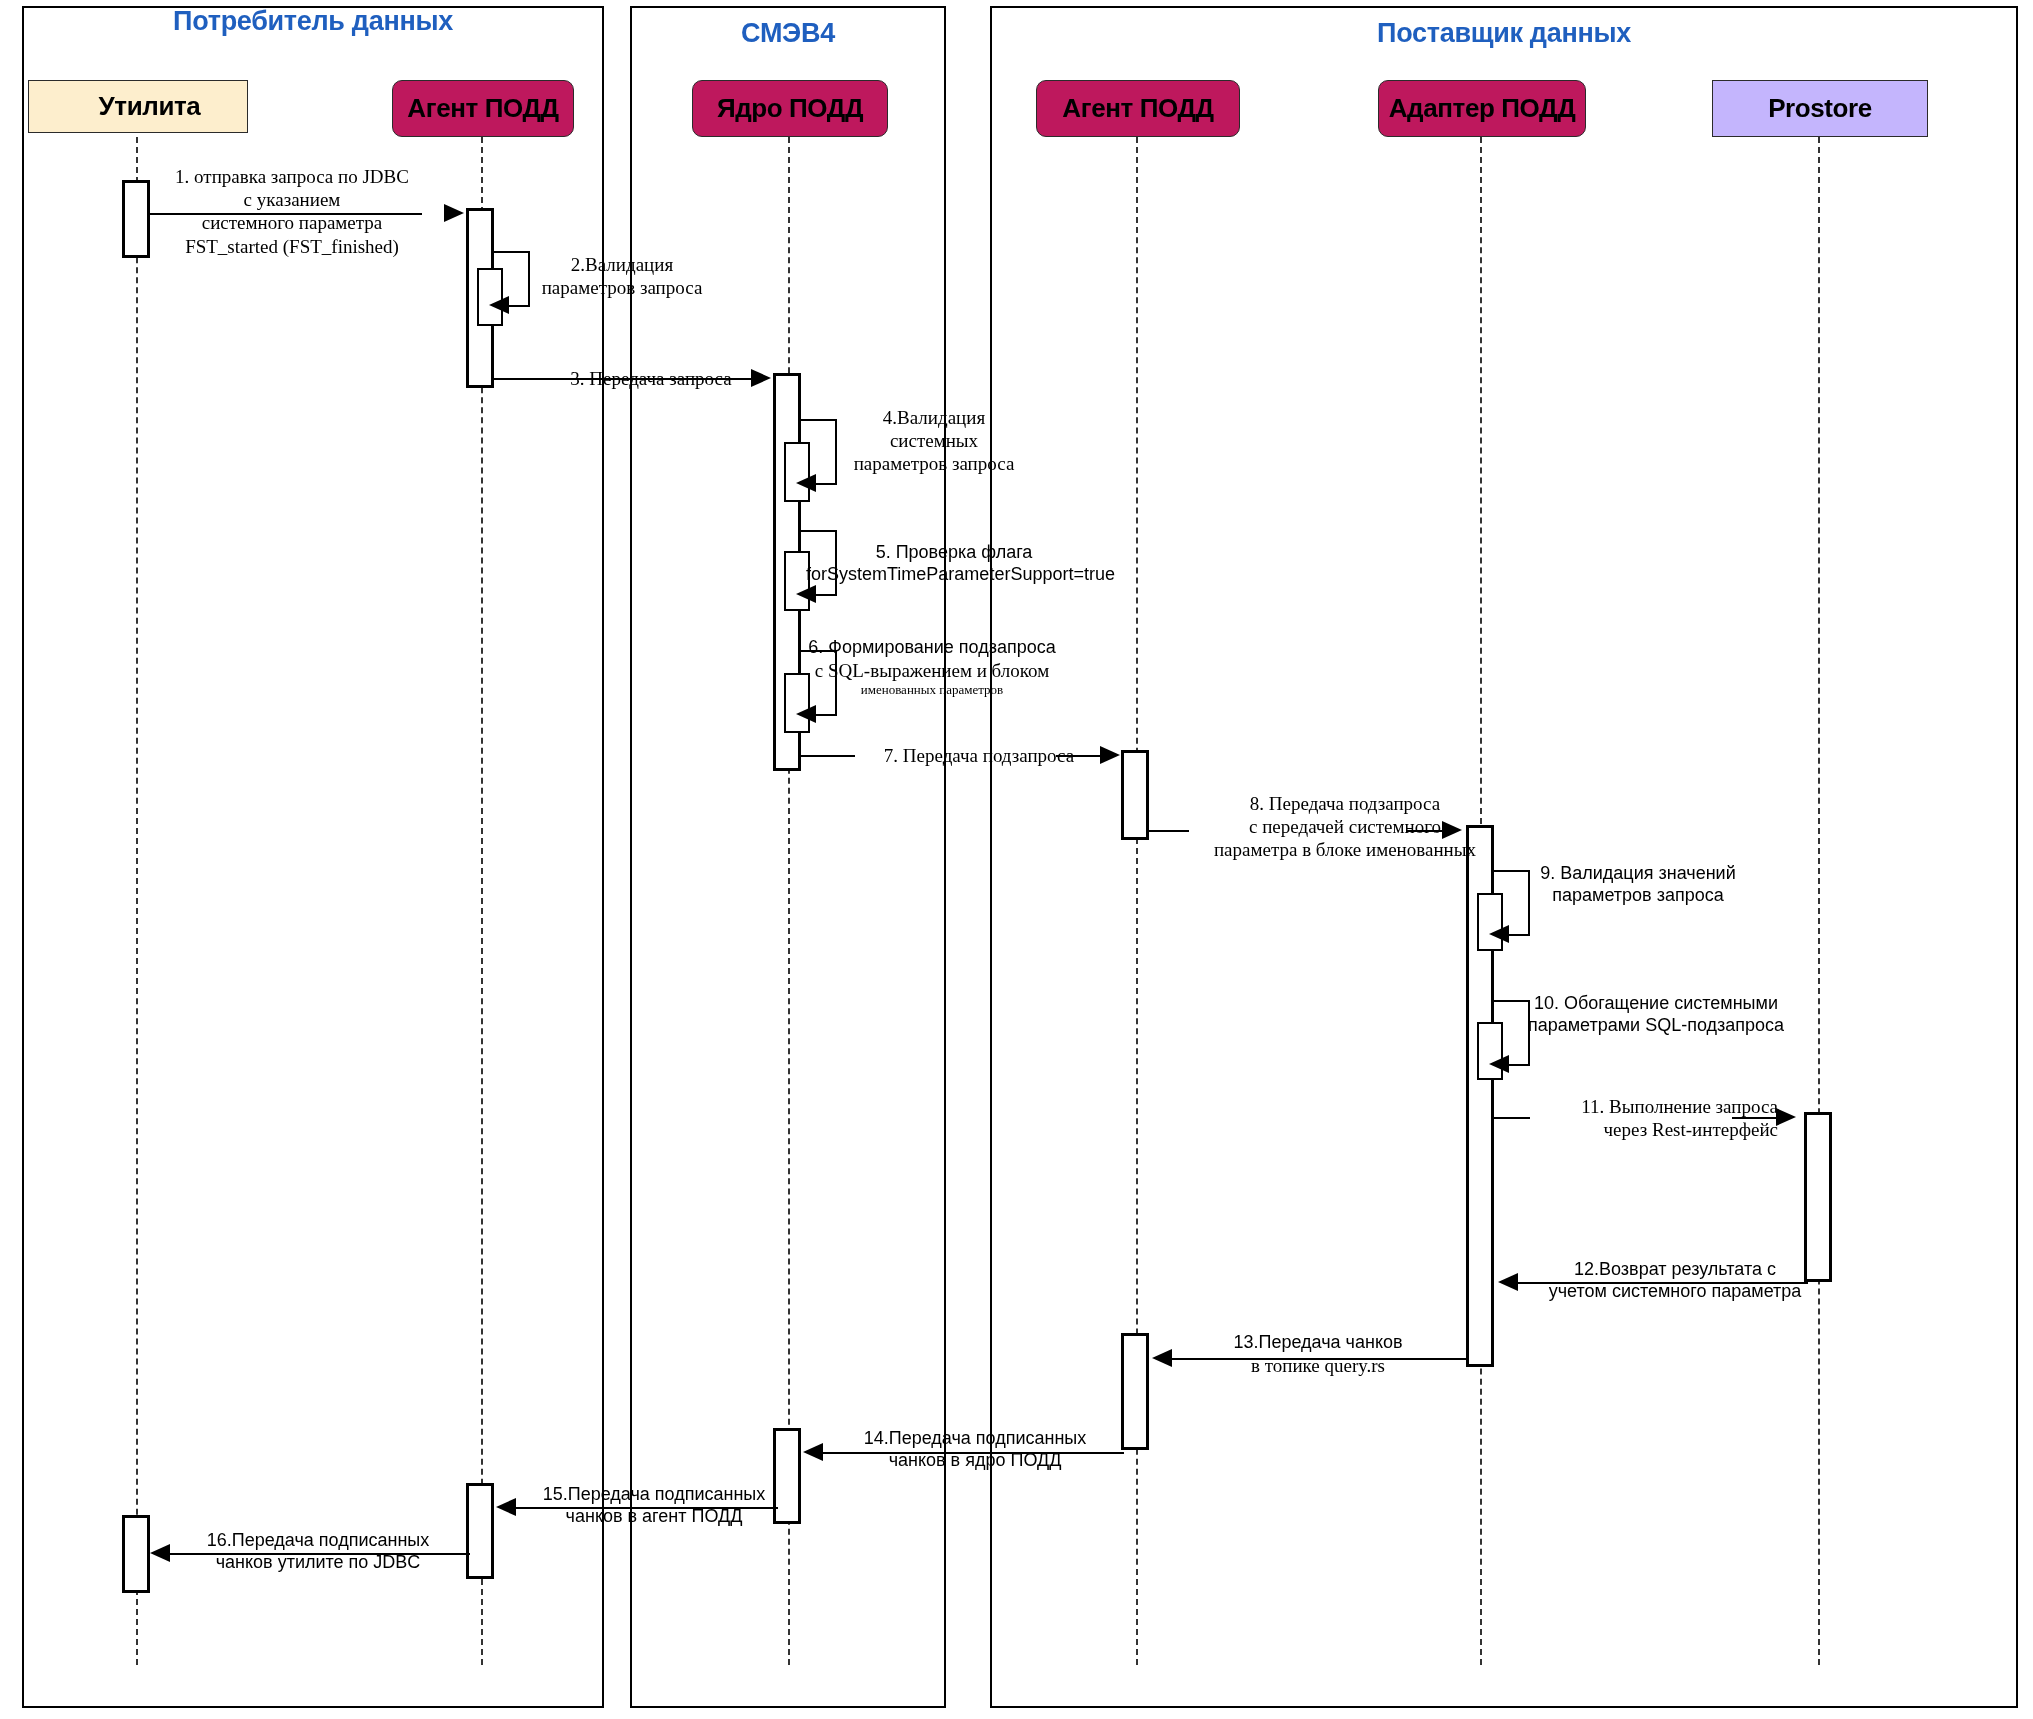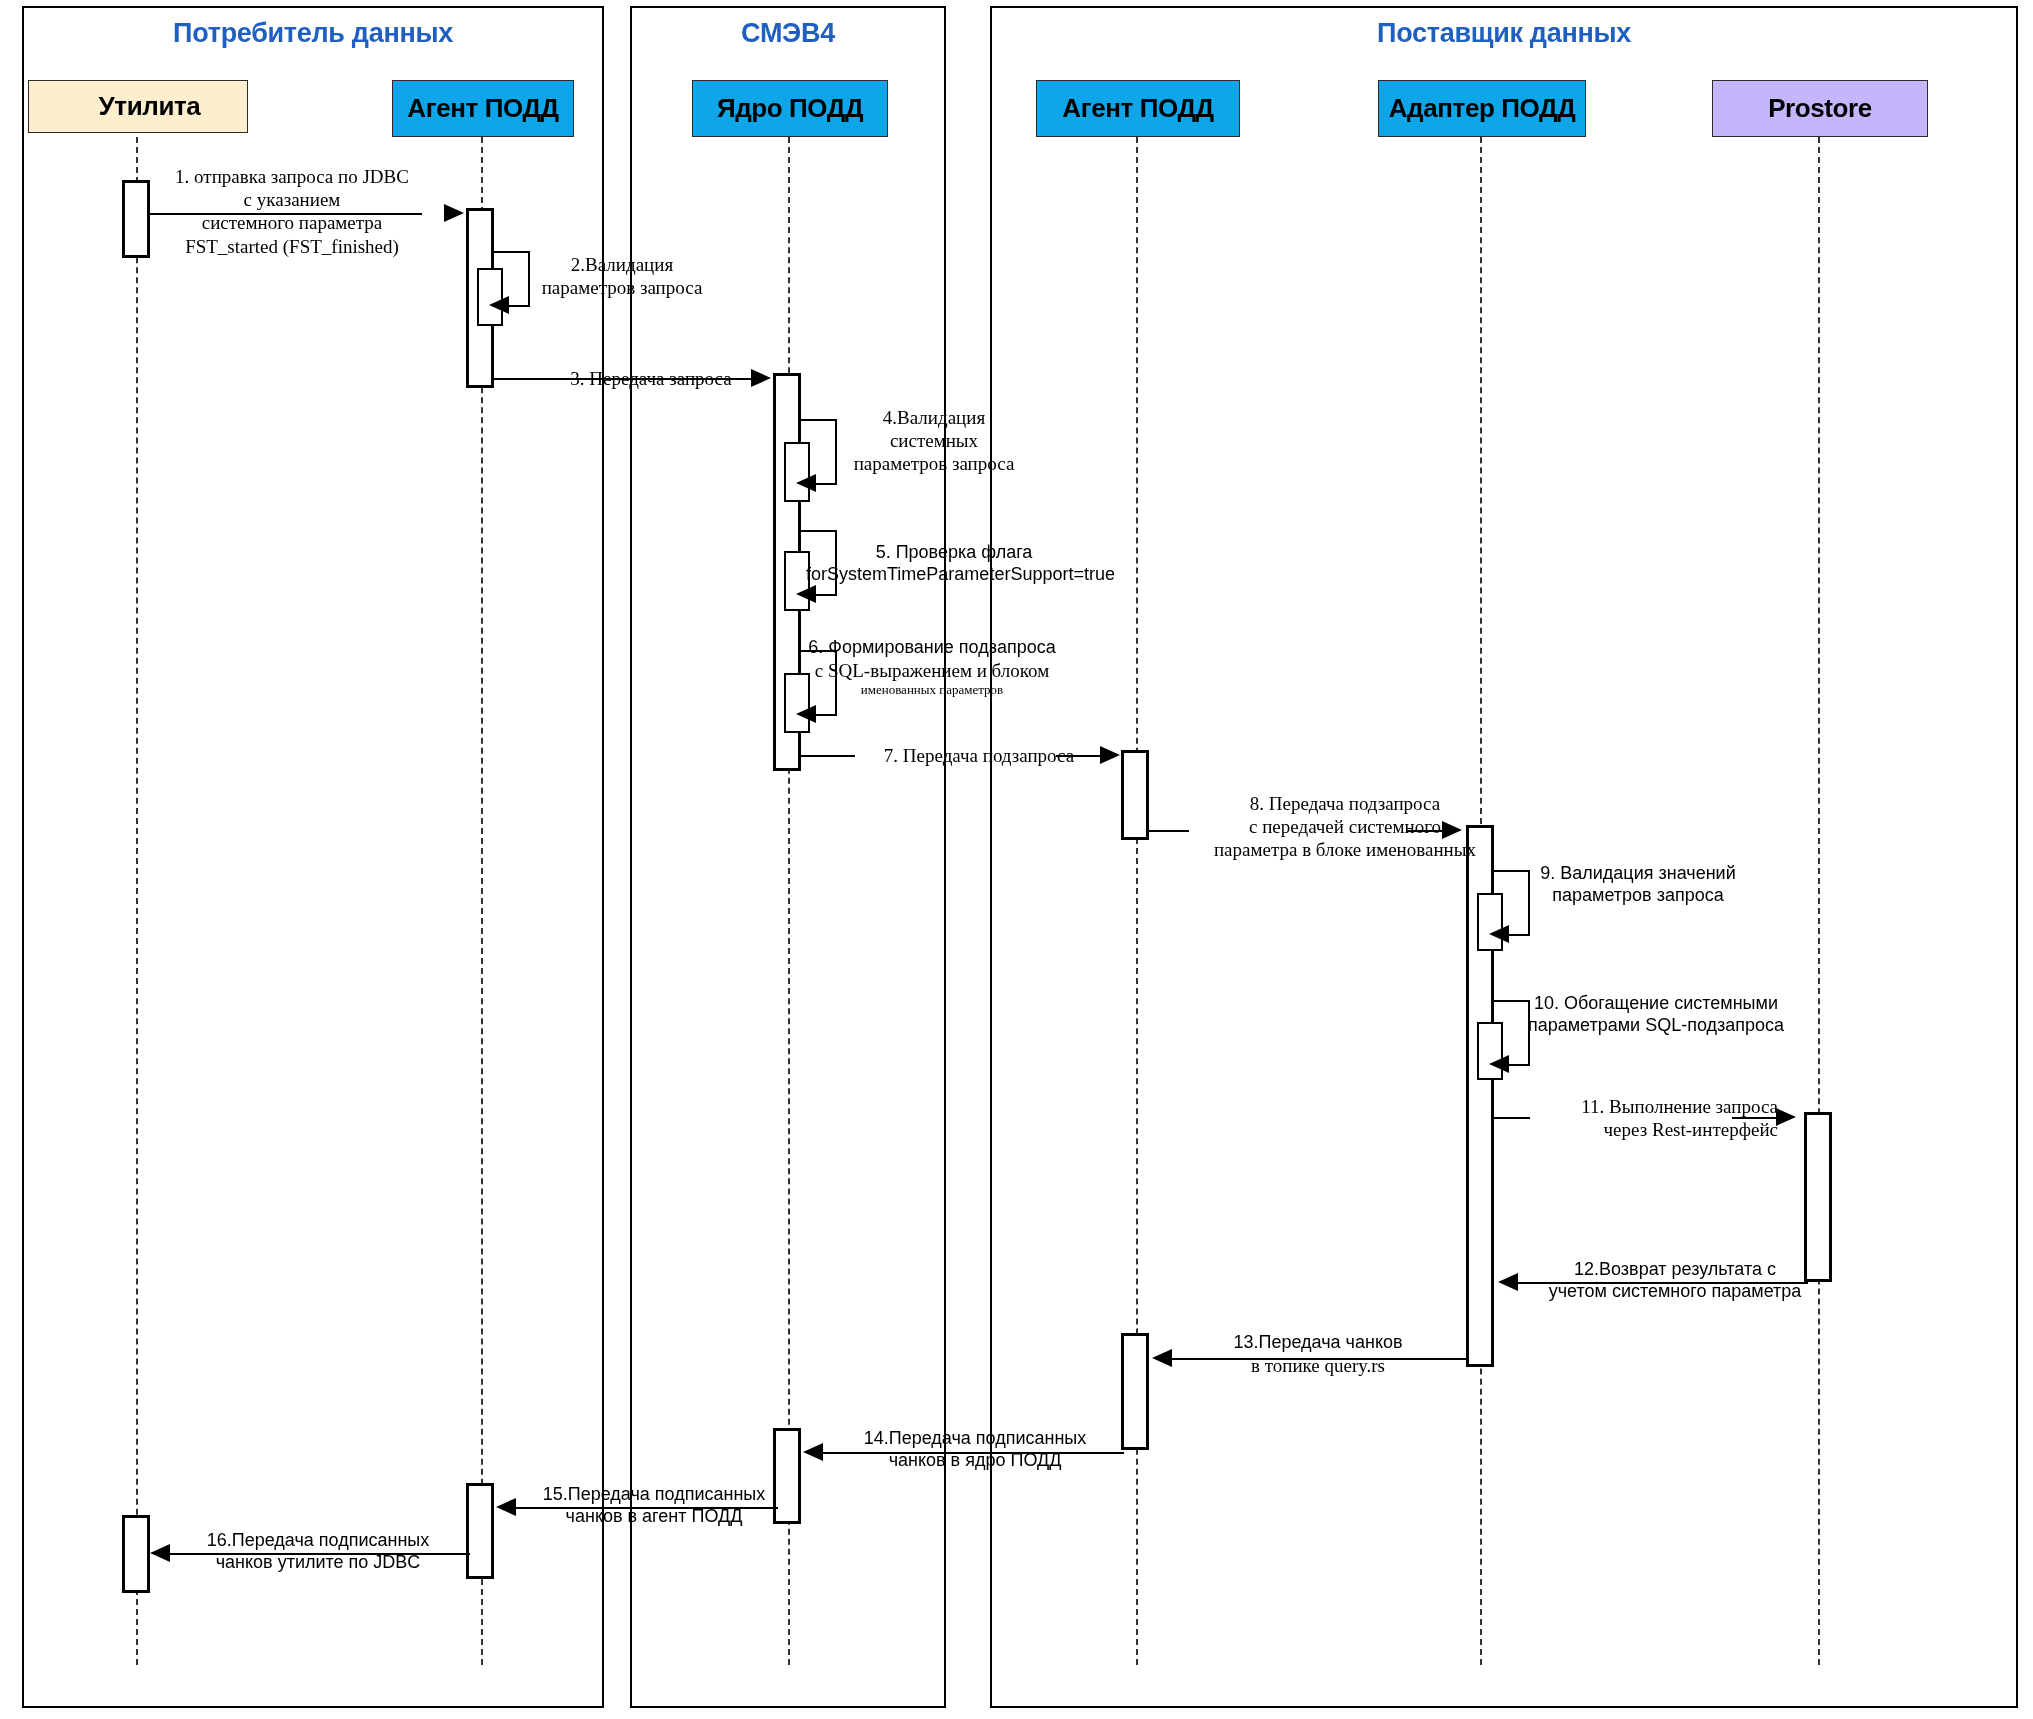--- a/index.html
+++ b/index.html
@@ -45,21 +45,21 @@
     display: flex;
     align-items: center;
     justify-content: center;
     font-weight: bold;
     font-size: 26px;
     color: #000000;
     font-family: "Liberation Sans", sans-serif;
     white-space: nowrap;
     letter-spacing: -0.4px;
   }
-  .participant.blue  { background: #0ea5e9; }
+  .participant.blue  { background: #be185d; border-radius: 10px; }
   .participant.cream { background: #fdeecd; }
   .participant.green { background: #c4b5fd; }
 
   
   .lifeline {
     position: absolute;
     width: 0;
     border-left: 2px dashed #333333;
   }
 
@@ -120,21 +120,21 @@
 </style>
 </head>
 <body>
 
 <div id="canvas">
 
   <div class="lane" style="left:22px; top:6px; width:582px; height:1702px;"></div>
   <div class="lane" style="left:630px; top:6px; width:316px; height:1702px;"></div>
   <div class="lane" style="left:990px; top:6px; width:1028px; height:1702px;"></div>
 
-  <div class="lane-title" style="left:22px; top:18px; width:582px;">Потребитель данных</div>
+  <div class="lane-title" style="left:22px; top:6px; width:582px;">Потребитель данных</div>
   <div class="lane-title" style="left:630px; top:18px; width:316px;">СМЭВ4</div>
   <div class="lane-title" style="left:990px; top:18px; width:1028px;">Поставщик данных</div>
 
   <div class="participant cream" style="left:28px; top:80px; width:220px; height:53px;padding-left:23px;">Утилита</div>
   <div class="participant blue" style="left:392px; top:80px; width:182px; height:57px;">Агент ПОДД</div>
   <div class="participant blue" style="left:692px; top:80px; width:196px; height:57px;">Ядро ПОДД</div>
   <div class="participant blue" style="left:1036px; top:80px; width:204px; height:57px;">Агент ПОДД</div>
   <div class="participant blue" style="left:1378px; top:80px; width:208px; height:57px;">Адаптер ПОДД</div>
   <div class="participant green" style="left:1712px; top:80px; width:216px; height:57px;">Prostore</div>
 

